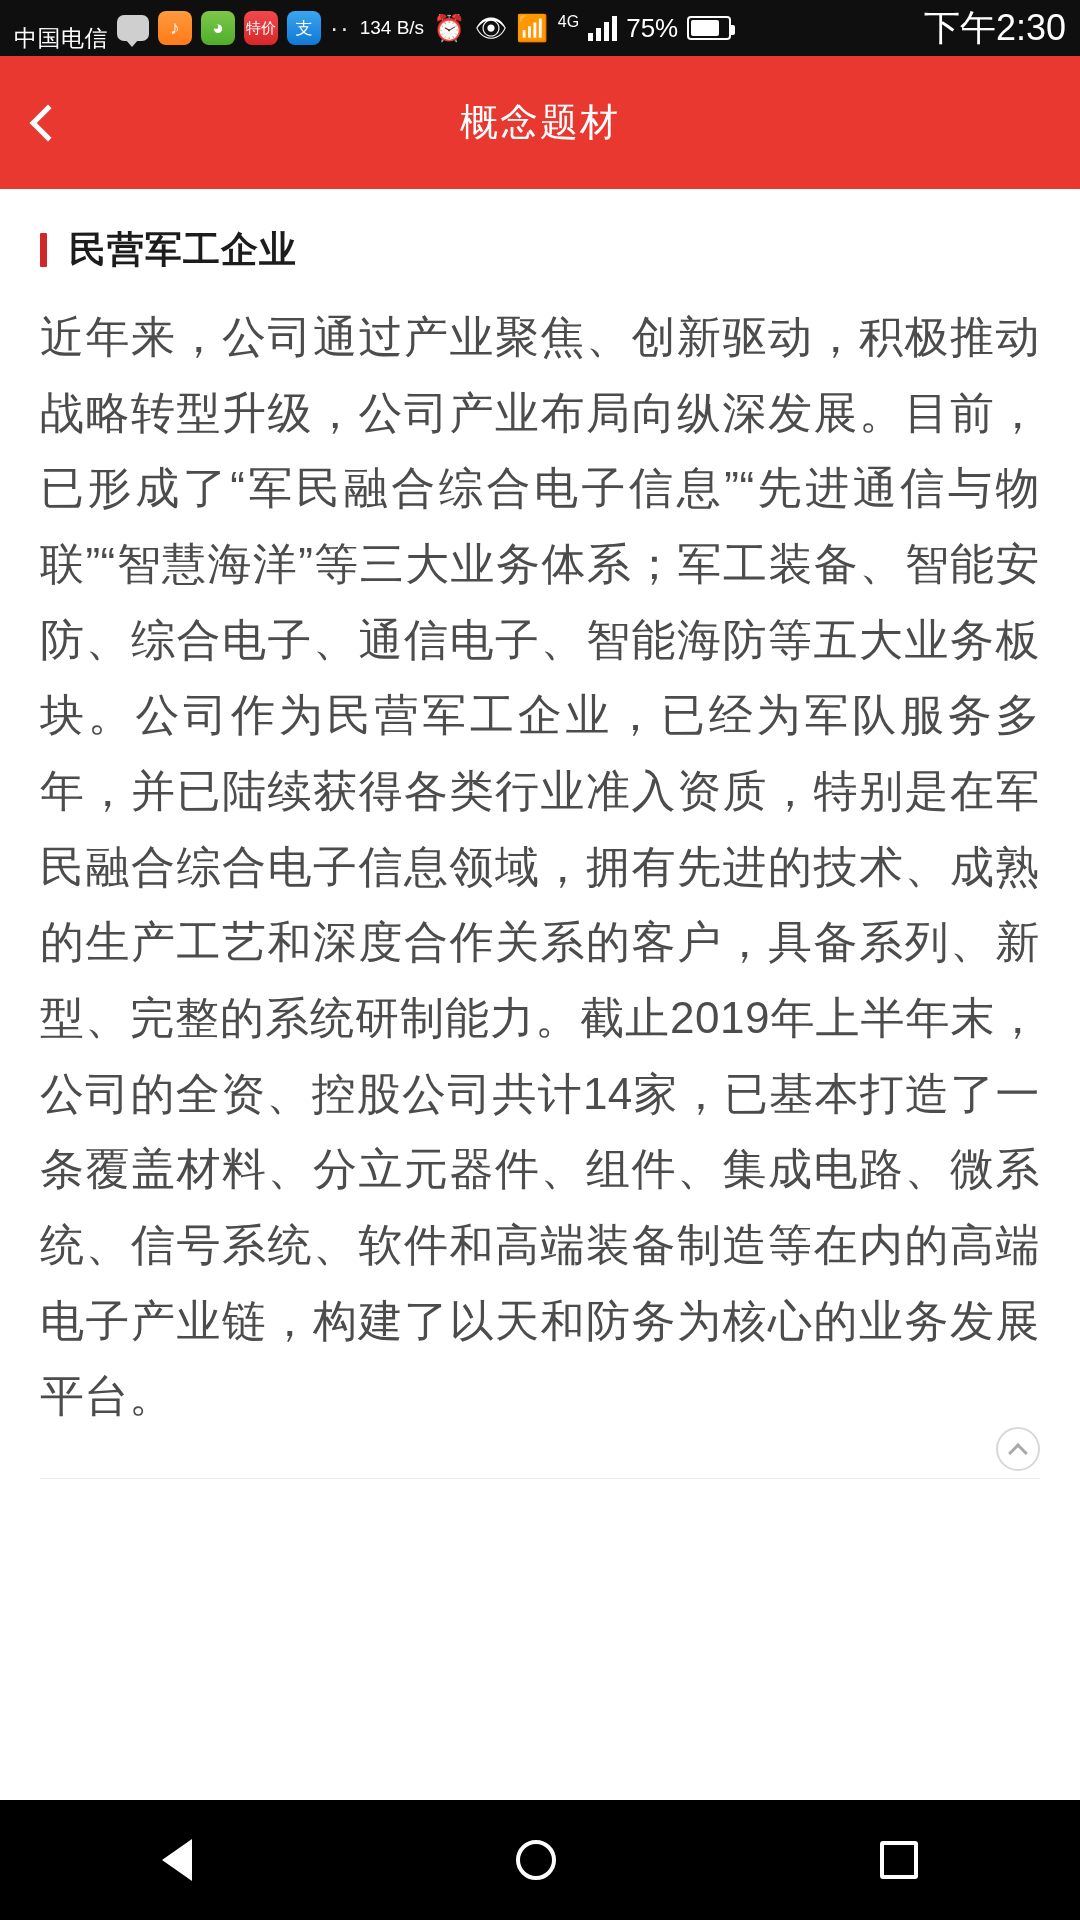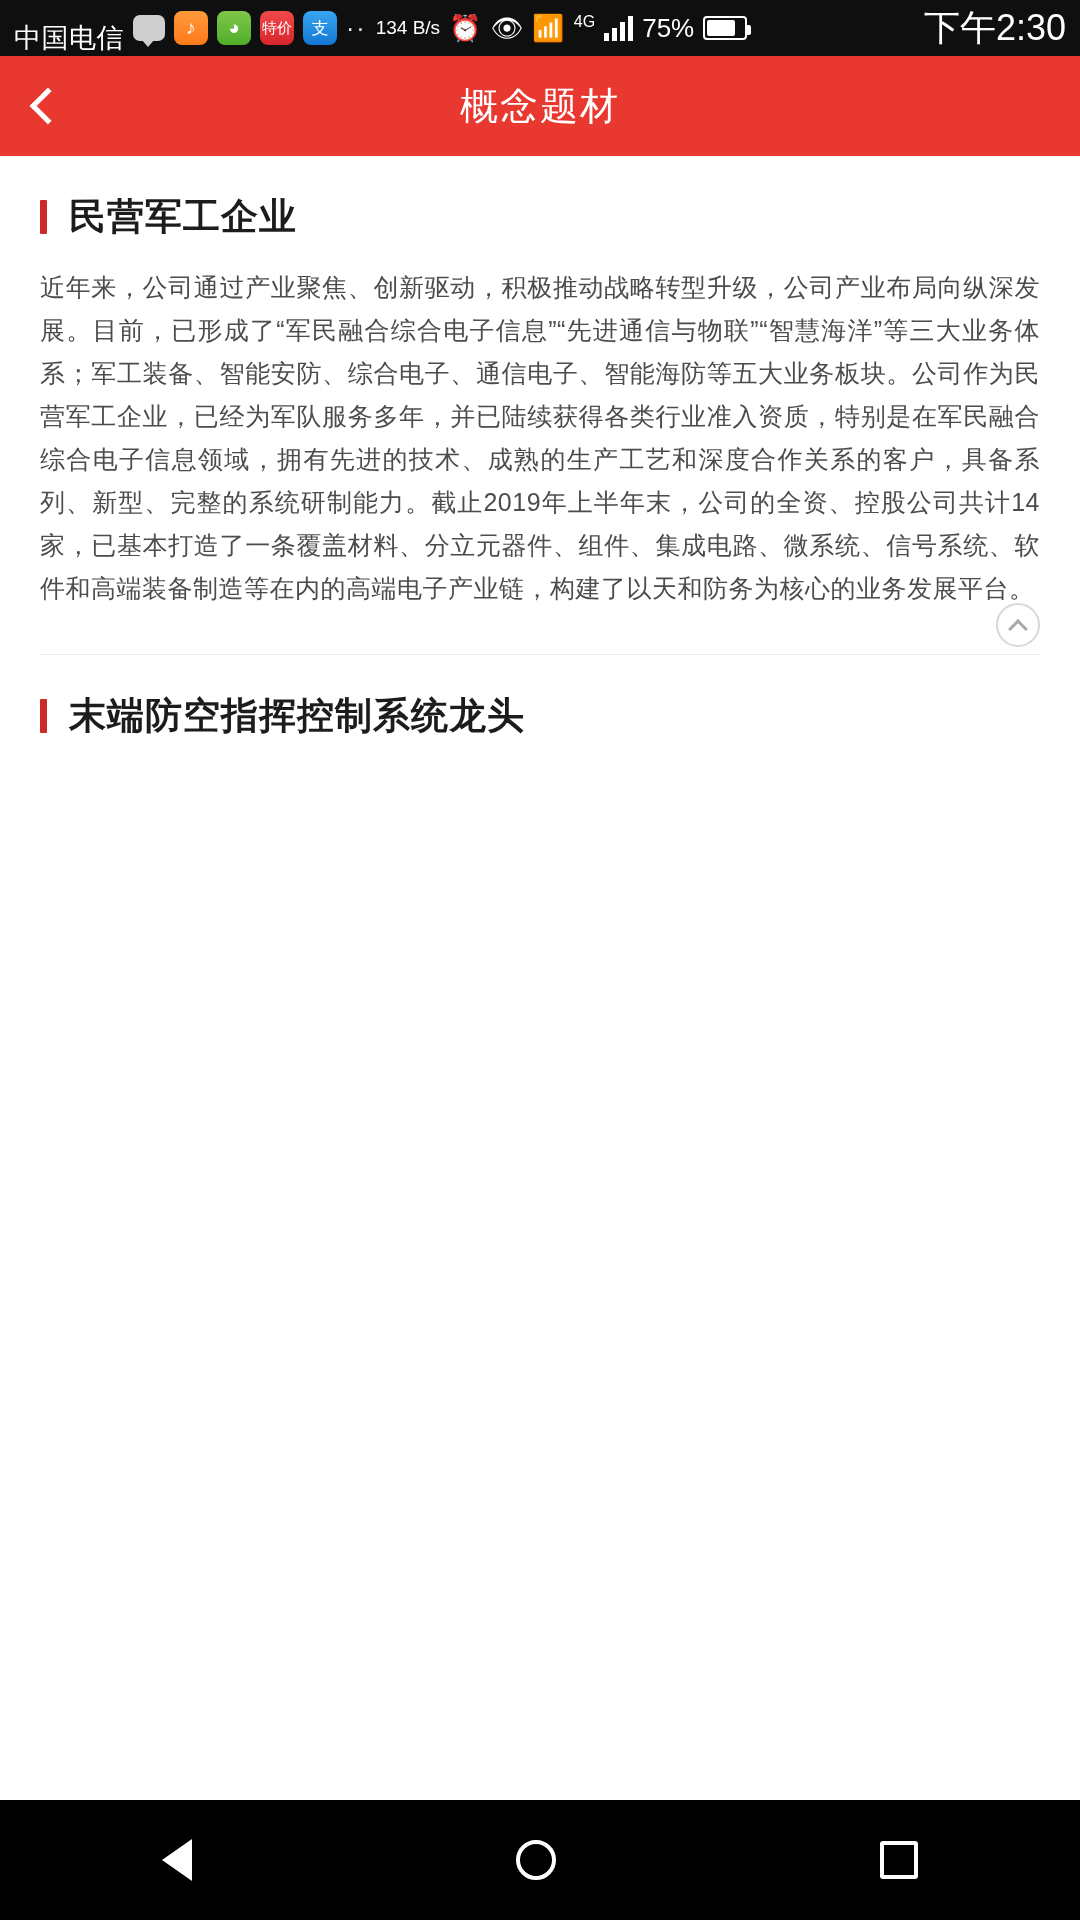--- a/index.html
+++ b/index.html
@@ -15,21 +15,21 @@
   .status-bar {
     height: 56px;
     background: #0f0f0f;
     display: flex;
     align-items: center;
     padding: 0 14px;
     color: #ffffff;
     font-size: 27px;
     gap: 9px;
   }
-  .carrier { font-size: 27px; letter-spacing: 0.5px; margin-top: 20px; }
+  .carrier { font-size: 23px; letter-spacing: 0.5px; margin-top: 20px; }
   .sb-icon { display: inline-flex; align-items: center; justify-content: center; }
   .ico-bubble {
     width: 32px; height: 26px; background: #cfcfcf; border-radius: 7px;
     position: relative;
   }
   .ico-bubble::after{
     content:""; position:absolute; bottom:-6px; left:8px;
     border-left: 7px solid transparent; border-right: 7px solid transparent;
     border-top: 8px solid #cfcfcf;
   }
@@ -52,21 +52,21 @@
     position: relative; display:inline-block;
   }
   .batt::after{ content:""; position:absolute; right:-6px; top:7px; width:4px;height:10px;background:#fff;border-radius:0 2px 2px 0;}
   .batt i{ position:absolute; left:2px; top:2px; bottom:2px; width:70%; background:#fff; border-radius:2px;}
   .clock { margin-left: auto; font-size: 36px; }
   .pct { font-size: 26px; }
   .g4 { font-size: 16px; position: relative; top: -6px; }
 
   
   .app-bar {
-    height: 100px;
+    height: 133px;
     background: #e8382f;
     display: flex;
     align-items: center;
     position: relative;
   }
   .back-btn {
     width: 96px; height: 104px;
     display: flex; align-items: center; justify-content: center;
   }
   .chev {
@@ -93,21 +93,21 @@
     padding: 36px 0 10px 0;
   }
   .bar-mark {
     width: 7px; height: 34px; background: #d0282a; border-radius: 1px;
     margin-right: 22px;
   }
   .sec-title {
     font-size: 37px; color: #1c1c1c; font-weight: bold; letter-spacing: 1px;
   }
   .sec-body {
-    font-size: 25px;
+    font-size: 44px;
     line-height: 1.72;
     color: #4c4c4c;
     text-align: justify;
     letter-spacing: 0.5px;
     padding-top: 14px;
   }
   .collapse-btn {
     position: absolute;
     right: 0;
     bottom: 8px;
@@ -192,24 +192,20 @@
       <span class="sec-title">民营军工企业</span>
     </div>
     <div class="sec-body">近年来，公司通过产业聚焦、创新驱动，积极推动战略转型升级，公司产业布局向纵深发展。目前，已形成了“军民融合综合电子信息”“先进通信与物联”“智慧海洋”等三大业务体系；军工装备、智能安防、综合电子、通信电子、智能海防等五大业务板块。公司作为民营军工企业，已经为军队服务多年，并已陆续获得各类行业准入资质，特别是在军民融合综合电子信息领域，拥有先进的技术、成熟的生产工艺和深度合作关系的客户，具备系列、新型、完整的系统研制能力。截止2019年上半年末，公司的全资、控股公司共计14家，已基本打造了一条覆盖材料、分立元器件、组件、集成电路、微系统、信号系统、软件和高端装备制造等在内的高端电子产业链，构建了以天和防务为核心的业务发展平台。</div>
     <div class="collapse-btn">
       <span class="caret-up"></span>
     </div>
     <div class="divider"></div>
   </div>
 
   <div class="section">
-    <div class="sec-head">
-      <span class="bar-mark"></span>
-      <span class="sec-title">末端防空指挥控制系统龙头</span>
-    </div>
   </div>
 
 </div>
 
 <div class="nav-bar">
   <span class="nav-back"></span>
   <span class="nav-home"></span>
   <span class="nav-recent"></span>
 </div>
 

